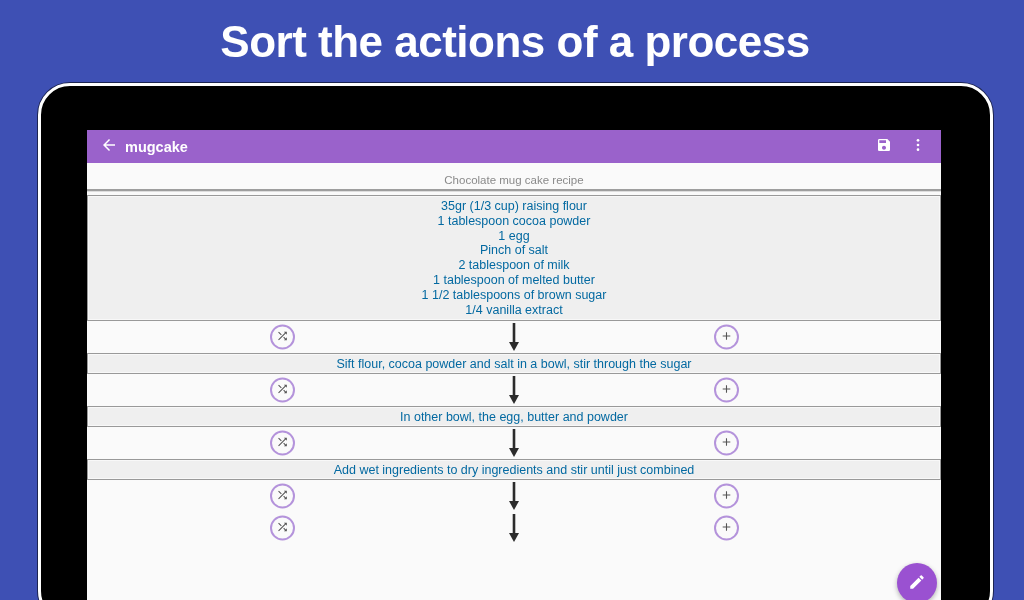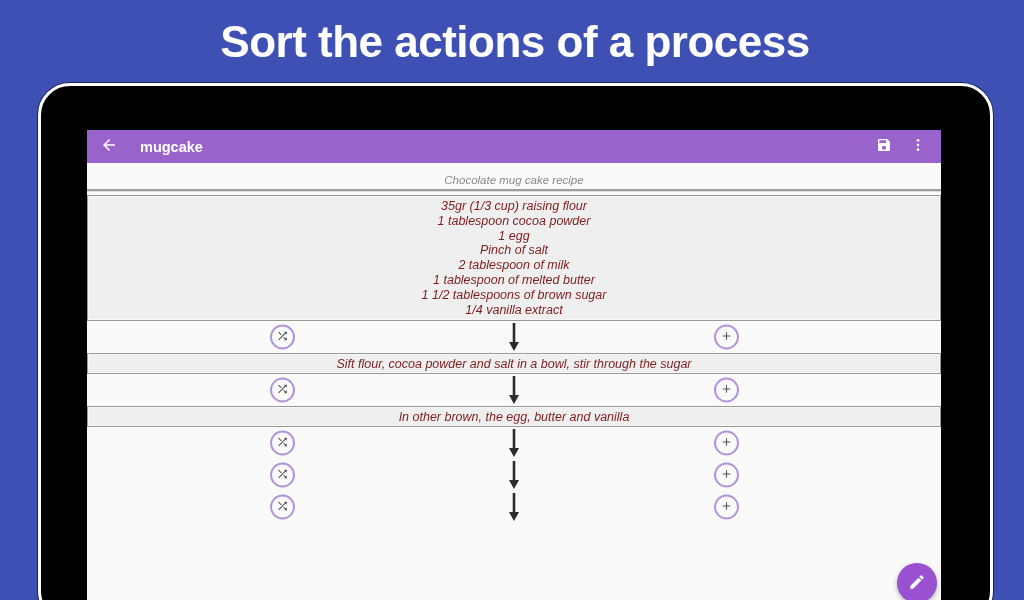--- a/index.html
+++ b/index.html
@@ -29,37 +29,37 @@
     position: absolute; left: 46px; top: 44px; width: 854px; height: 496px;
     background: #FAFAFA; overflow: hidden;
   }
 
   
   .appbar {
     height: 33px; background: var(--appbar, #9A62CB);
     display: flex; align-items: center; padding: 0 12px; color: #fff;
   }
   .appbar .back { width: 20px; height: 20px; display:flex; align-items:center; justify-content:center; cursor: pointer; }
-  .appbar-title { font-size: 14.5px; font-weight: 700; margin-left: 21px; }
+  .appbar-title { font-size: 14.5px; font-weight: 700; margin-left: 6px; }
   .appbar-actions { margin-left: auto; display: flex; align-items: center; }
   .icon-btn { width: 22px; height: 22px; display:flex; align-items:center; justify-content:center; cursor: pointer; }
   .icon-btn + .icon-btn { margin-left: 12px; }
 
   
-  .content { padding: 0 0; position: relative; font-style: italic; }
+  .content { padding: 0 0; position: relative; }
   .recipe-title {
     margin-top: 11px; text-align: center; color: #8A8A8A; font-size: 11.5px;
   }
   .title-underline {
     height: 2px; background: #9E9E9E; margin-top: 3px;
     box-shadow: 0 1px 0 #DDDDDD;
   }
 
   .node-box {
-    background: #EFEFEF; border: 1px solid #999999; color: #7f1d1d;
+    background: #EFEFEF; border: 1px solid #999999; color: #0369a1;
     text-align: center; box-shadow: inset 0 0 0 1px rgba(255,255,255,0.55);
   }
   .ingredients {
     margin-top: 4px; font-size: 12.5px; line-height: 14.8px; padding: 3px 0;
     white-space: pre-line;
   }
   .step { height: 21px; line-height: 20px; font-size: 12.5px; }
 
   .connector { position: relative; height: 32px; }
   .circle-btn {
@@ -165,39 +165,40 @@
               <line x1="7" y1="0" x2="7" y2="20" stroke="#2B2B2B" stroke-width="2.6"></line>
               <polygon points="2,19 12,19 7,28" fill="#2B2B2B"></polygon>
             </svg></span>
         <button class="circle-btn add-btn">
           <span><svg width="13" height="13" viewBox="0 0 24 24">
                 <path fill="#555555" d="M11 5h2v14h-2z"></path>
                 <path fill="#555555" d="M5 11h14v2H5z"></path>
               </svg></span>
         </button>
       </div>
-      <div class="node-box step">In other brown, the egg, butter and vanilla</div>
-
-      <div class="connector">
-        <button class="circle-btn shuffle-btn">
-          <span><svg width="13" height="13" viewBox="0 0 24 24">
-                <path fill="#555555" d="M10.59 9.17L5.41 4 4 5.41l5.17 5.17 1.42-1.41zM14.5 4l2.04 2.04L4 18.59 5.41 20 17.96 7.46 20 9.5V4h-5.5zm.33 9.41l-1.41 1.41 3.13 3.13L14.5 20H20v-5.5l-2.04 2.04-3.13-3.13z"></path>
-              </svg></span>
-        </button>
-        <span class="down-arrow"><svg width="14" height="28" viewBox="0 0 14 28">
-              <line x1="7" y1="0" x2="7" y2="20" stroke="#2B2B2B" stroke-width="2.6"></line>
-              <polygon points="2,19 12,19 7,28" fill="#2B2B2B"></polygon>
-            </svg></span>
-        <button class="circle-btn add-btn">
-          <span><svg width="13" height="13" viewBox="0 0 24 24">
-                <path fill="#555555" d="M11 5h2v14h-2z"></path>
-                <path fill="#555555" d="M5 11h14v2H5z"></path>
-              </svg></span>
-        </button>
-      </div>
+      <div class="node-box step">In other bowl, the egg, butter and powder</div>
+
+      <div class="connector">
+        <button class="circle-btn shuffle-btn">
+          <span><svg width="13" height="13" viewBox="0 0 24 24">
+                <path fill="#555555" d="M10.59 9.17L5.41 4 4 5.41l5.17 5.17 1.42-1.41zM14.5 4l2.04 2.04L4 18.59 5.41 20 17.96 7.46 20 9.5V4h-5.5zm.33 9.41l-1.41 1.41 3.13 3.13L14.5 20H20v-5.5l-2.04 2.04-3.13-3.13z"></path>
+              </svg></span>
+        </button>
+        <span class="down-arrow"><svg width="14" height="28" viewBox="0 0 14 28">
+              <line x1="7" y1="0" x2="7" y2="20" stroke="#2B2B2B" stroke-width="2.6"></line>
+              <polygon points="2,19 12,19 7,28" fill="#2B2B2B"></polygon>
+            </svg></span>
+        <button class="circle-btn add-btn">
+          <span><svg width="13" height="13" viewBox="0 0 24 24">
+                <path fill="#555555" d="M11 5h2v14h-2z"></path>
+                <path fill="#555555" d="M5 11h14v2H5z"></path>
+              </svg></span>
+        </button>
+      </div>
+      <div class="node-box step">Add wet ingredients to dry ingredients and stir until just combined</div>
 
       <div class="connector">
         <button class="circle-btn shuffle-btn">
           <span><svg width="13" height="13" viewBox="0 0 24 24">
                 <path fill="#555555" d="M10.59 9.17L5.41 4 4 5.41l5.17 5.17 1.42-1.41zM14.5 4l2.04 2.04L4 18.59 5.41 20 17.96 7.46 20 9.5V4h-5.5zm.33 9.41l-1.41 1.41 3.13 3.13L14.5 20H20v-5.5l-2.04 2.04-3.13-3.13z"></path>
               </svg></span>
         </button>
         <span class="down-arrow"><svg width="14" height="28" viewBox="0 0 14 28">
               <line x1="7" y1="0" x2="7" y2="20" stroke="#2B2B2B" stroke-width="2.6"></line>
               <polygon points="2,19 12,19 7,28" fill="#2B2B2B"></polygon>

